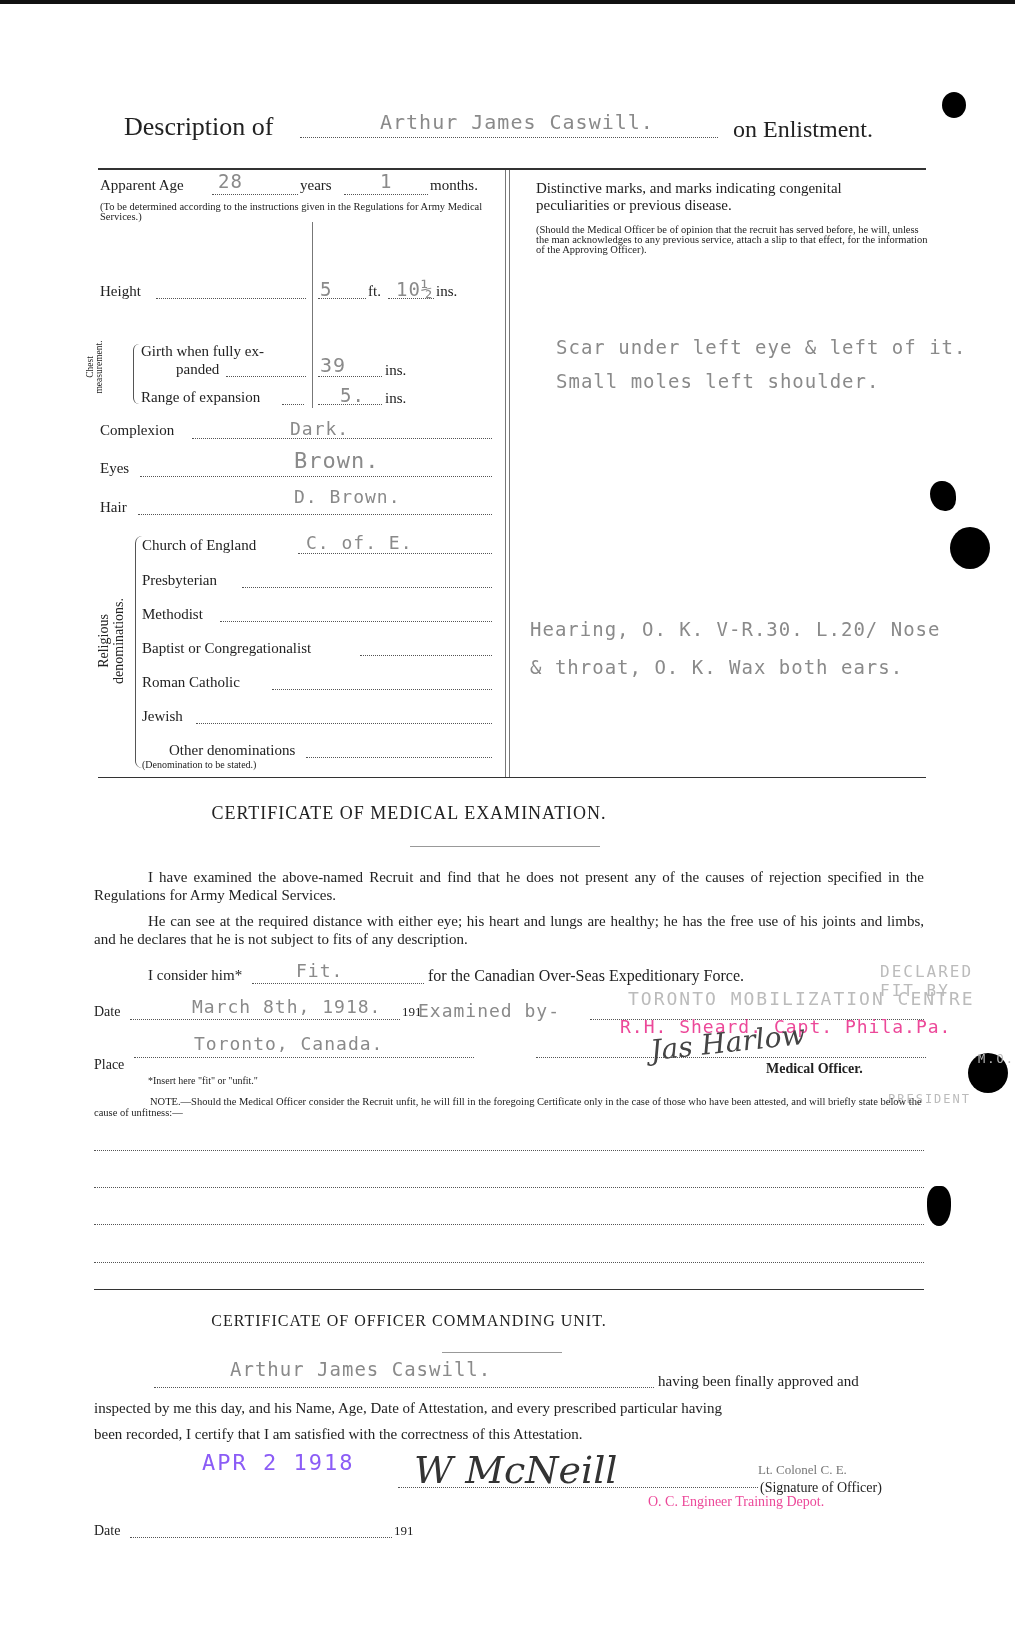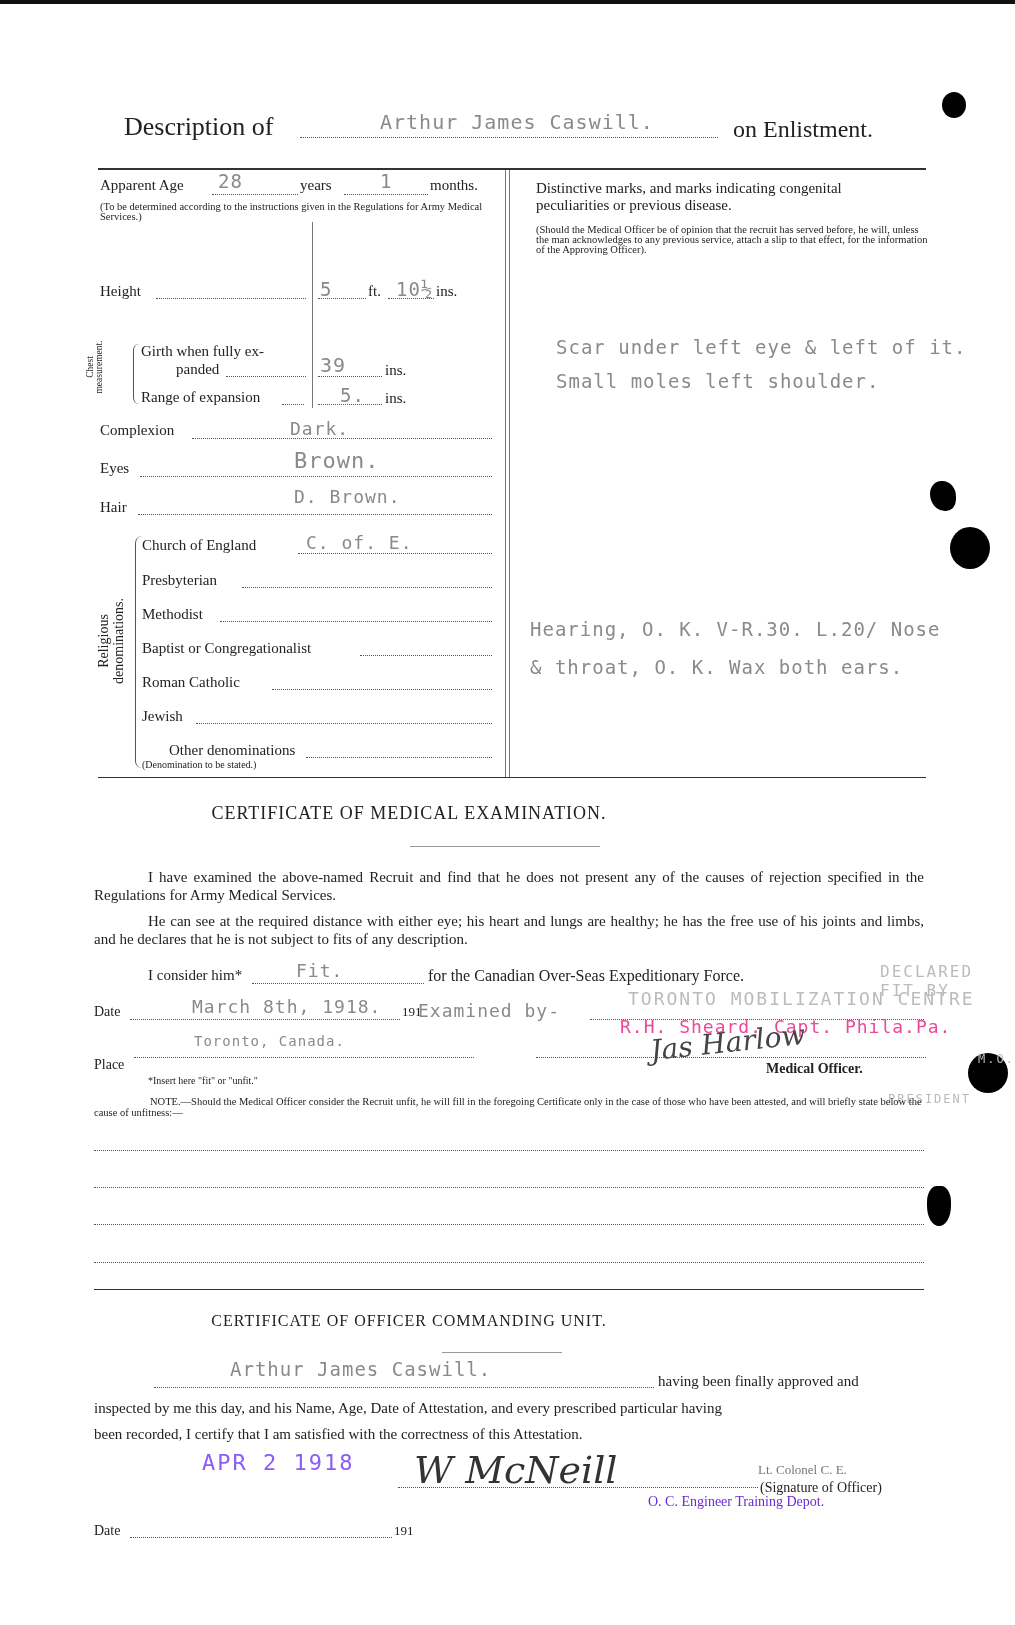--- a/index.html
+++ b/index.html
@@ -141,21 +141,21 @@
 <div class="abs serif" style="left:94px;top:1004px;font-size:14px;">Date</div>
 <div class="abs dots" style="left:130px;top:1019px;width:270px;"></div>
 <div class="abs type" style="left:192px;top:996px;font-size:18px;">March 8th, 1918.</div>
 <div class="abs serif" style="left:402px;top:1004px;font-size:13px;">191</div>
 <div class="abs type" style="left:418px;top:1000px;font-size:18px;">Examined by-</div>
 <div class="abs dots" style="left:590px;top:1019px;width:334px;"></div>
 <div class="abs type" style="left:620px;top:1016px;font-size:18px;color:#ec4899;">R.H. Sheard. Capt. Phila.Pa.</div>
 
 <div class="abs serif" style="left:94px;top:1042px;font-size:14px;margin-top:15px;">Place</div>
 <div class="abs dots" style="left:134px;top:1057px;width:340px;"></div>
-<div class="abs type" style="left:194px;top:1033px;font-size:14px;">Toronto, Canada.</div>
+<div class="abs type" style="left:194px;top:1033px;font-size:18px;">Toronto, Canada.</div>
 <div class="abs dots" style="left:536px;top:1057px;width:390px;"></div>
 <div class="abs sig" style="left:650px;top:1026px;font-size:28px;transform:rotate(-6deg);">Jas Harlow</div>
 <div class="abs serif" style="left:766px;top:1061px;font-size:14px;font-weight:bold;">Medical Officer.</div>
 <div class="abs stamp" style="left:932px;top:1052px;font-size:12px;padding-left:46px;">M.O.</div>
 <div class="abs stamp" style="left:888px;top:1074px;font-size:12px;margin-top:18px;">PRESIDENT</div>
 
 <div class="abs serif" style="left:148px;top:1075px;font-size:10px;">*Insert here "fit" or "unfit."</div>
 <div class="abs serif" style="left:94px;top:1096px;width:830px;font-size:10.5px;line-height:11px;text-indent:56px;">NOTE.—Should the Medical Officer consider the Recruit unfit, he will fill in the foregoing Certificate only in the case of those who have been attested, and will briefly state below the cause of unfitness:—</div>
 
 <div class="abs dots" style="left:94px;top:1150px;width:830px;"></div>
@@ -169,18 +169,18 @@
 <div class="abs type" style="left:230px;top:1358px;font-size:19px;">Arthur James Caswill.</div>
 <div class="abs dots" style="left:154px;top:1387px;width:500px;"></div>
 <div class="abs serif" style="left:658px;top:1373px;font-size:15px;">having been finally approved and</div>
 <div class="abs serif" style="left:94px;top:1400px;font-size:15px;">inspected by me this day, and his Name, Age, Date of Attestation, and every prescribed particular having</div>
 <div class="abs serif" style="left:94px;top:1426px;font-size:15px;">been recorded, I certify that I am satisfied with the correctness of this Attestation.</div>
 
 <div class="abs sig" style="left:414px;top:1448px;font-size:38px;color:#333;">W McNeill</div>
 <div class="abs dots" style="left:398px;top:1487px;width:360px;"></div>
 <div class="abs serif" style="left:758px;top:1462px;font-size:13px;color:#777;">Lt. Colonel C. E.</div>
 <div class="abs serif" style="left:760px;top:1480px;font-size:14px;">(Signature of Officer)</div>
-<div class="abs serif" style="left:648px;top:1494px;font-size:14px;color:#6d28d9;">O. C. Engineer Training Depot.</div>
+<div class="abs serif" style="left:648px;top:1494px;font-size:14px;color:#ec4899;">O. C. Engineer Training Depot.</div>
 
 <div class="abs stamp" style="left:202px;top:1450px;font-size:22px;color:#8b5cf6;">APR 2 1918</div>
 <div class="abs serif" style="left:94px;top:1523px;font-size:14px;">Date</div>
 <div class="abs dots" style="left:130px;top:1537px;width:262px;"></div>
 <div class="abs serif" style="left:394px;top:1523px;font-size:13px;">191</div>
 
 </body></html>

